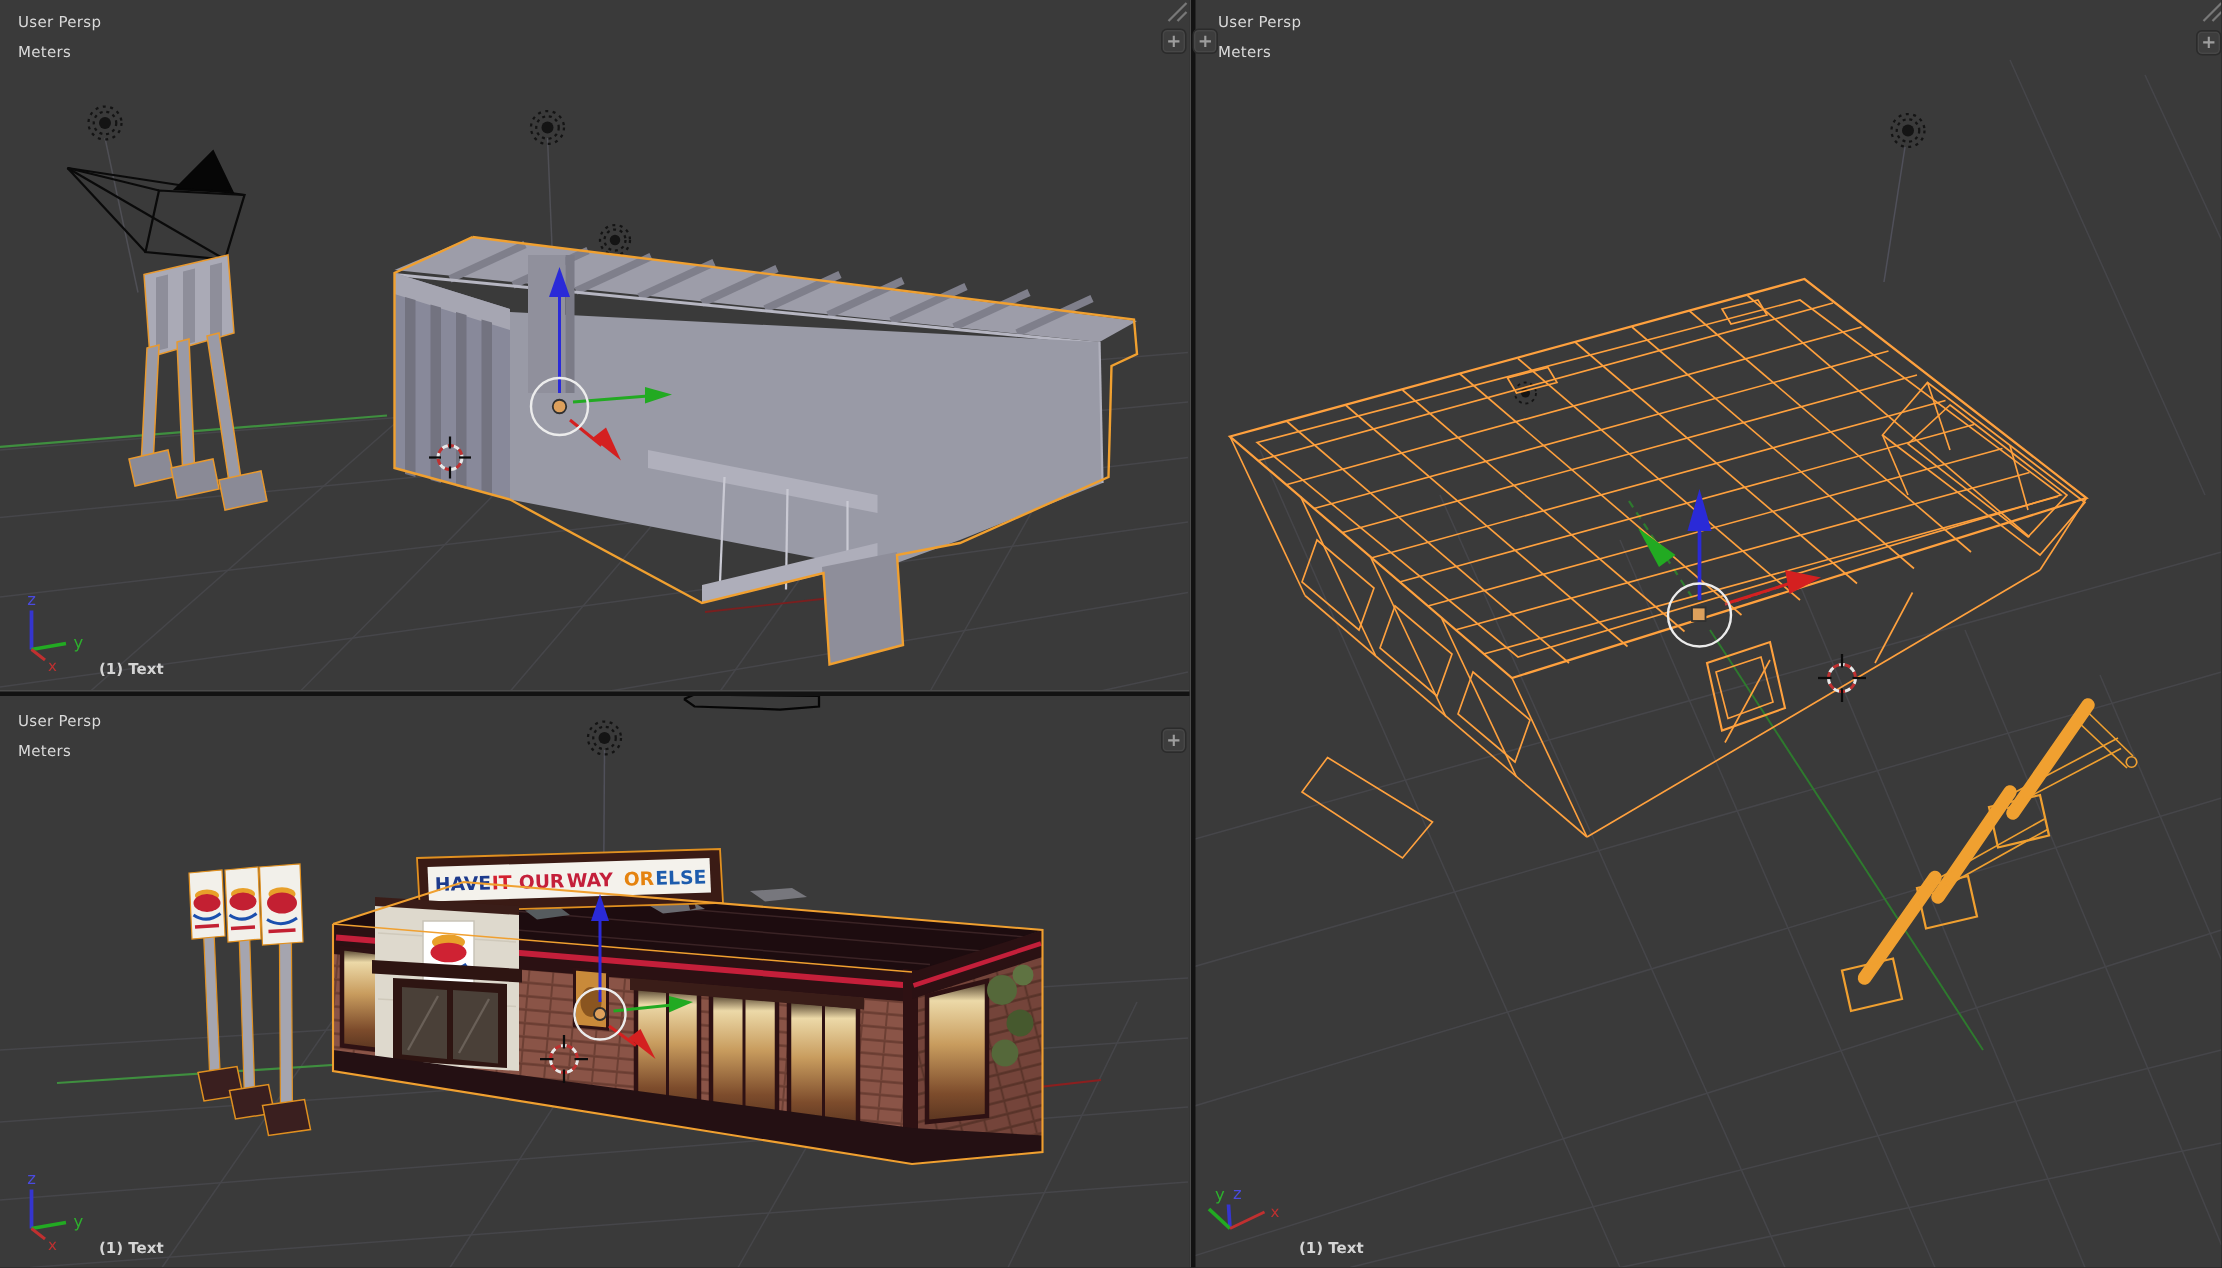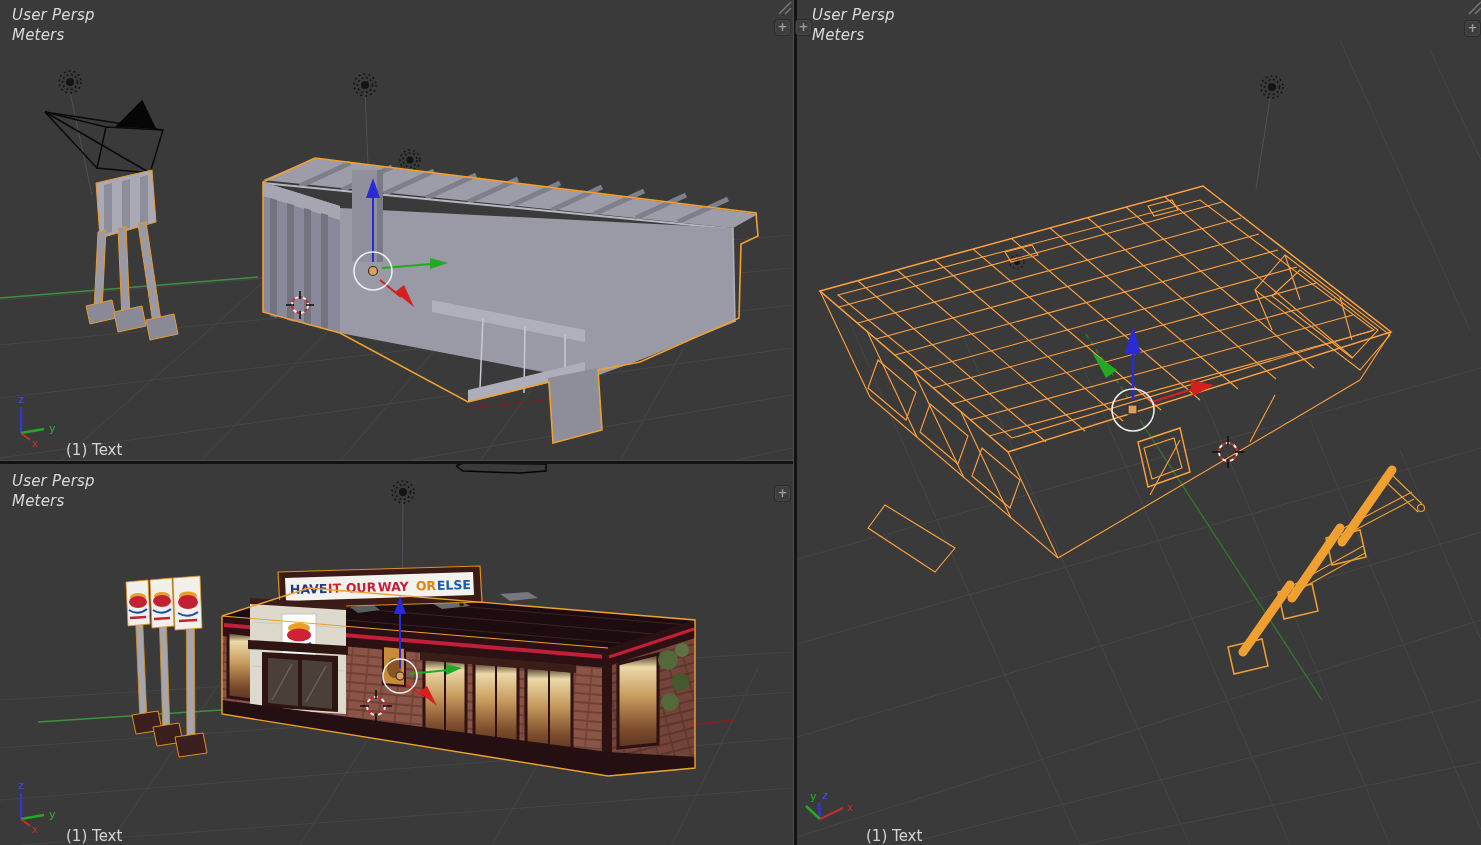--- a/index.html
+++ b/index.html
@@ -5,23 +5,23 @@
   html,body{margin:0;padding:0;background:#2a2a2a;}
   body{width:1481px;height:845px;position:relative;overflow:hidden;
        font-family:"DejaVu Sans", sans-serif;}
   .viewport{position:absolute;background:#3a3a3a;overflow:hidden;}
   #vp-top-left{left:0;top:0;width:793px;height:461px;}
   #vp-bottom-left{left:0;top:463px;width:793px;height:382px;}
   #vp-right{left:796px;top:0;width:685px;height:845px;}
   .divider{position:absolute;background:#121212;z-index:40;}
   #div-v{left:793px;top:0;width:3px;height:845px;border-left:1px solid #4b4b4b;}
   #div-h{left:0;top:460px;width:793px;height:3px;border-top:1px solid #4b4b4b;}
-  .vp-label{position:absolute;color:#d9d9d9;font-size:15px;line-height:13px;z-index:30;
-            letter-spacing:0.2px;font-style:italic;}
-  .status-label{position:absolute;color:#d4d4d4;font-size:15px;z-index:30;}
+  .vp-label{position:absolute;color:#d9d9d9;font-size:10px;line-height:13px;z-index:30;
+            letter-spacing:0.2px;}
+  .status-label{position:absolute;color:#d4d4d4;font-size:10px;z-index:30;font-weight:bold;}
   .plus-btn{position:absolute;width:15px;height:15px;background:#3d3d3d;border:1px solid #2b2b2b;
             border-radius:4px;color:#9d9d9d;font-size:12px;font-weight:bold;line-height:14px;
             text-align:center;z-index:50;box-shadow:inset 0 0 0 1px #474747;}
   svg.scene{position:absolute;left:0;top:0;}
   text{font-family:"DejaVu Sans", sans-serif;}
 </style>
 </head>
 <body>
 
 <div class="viewport" id="vp-top-left">

